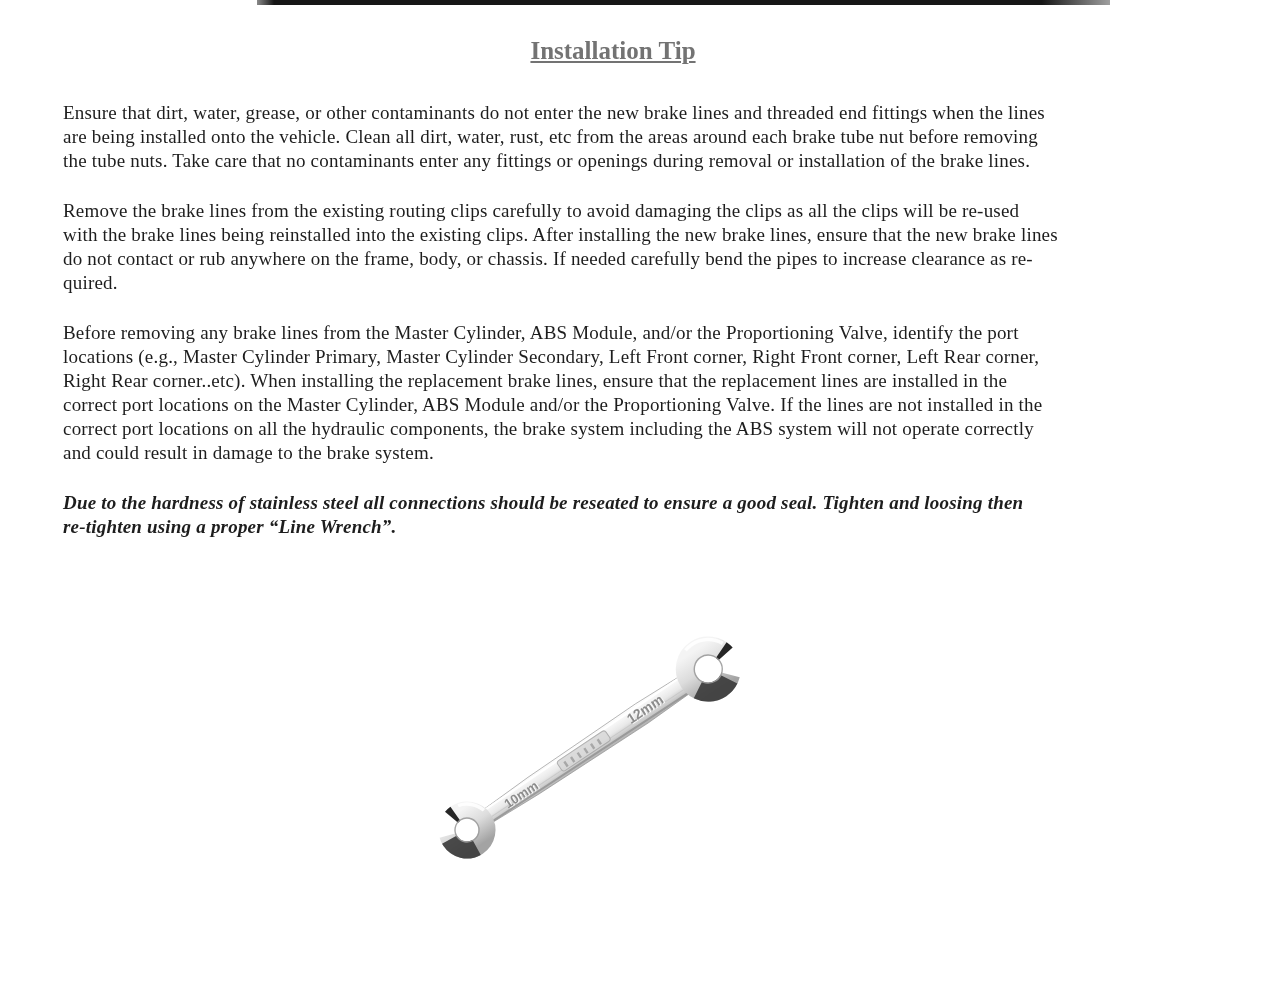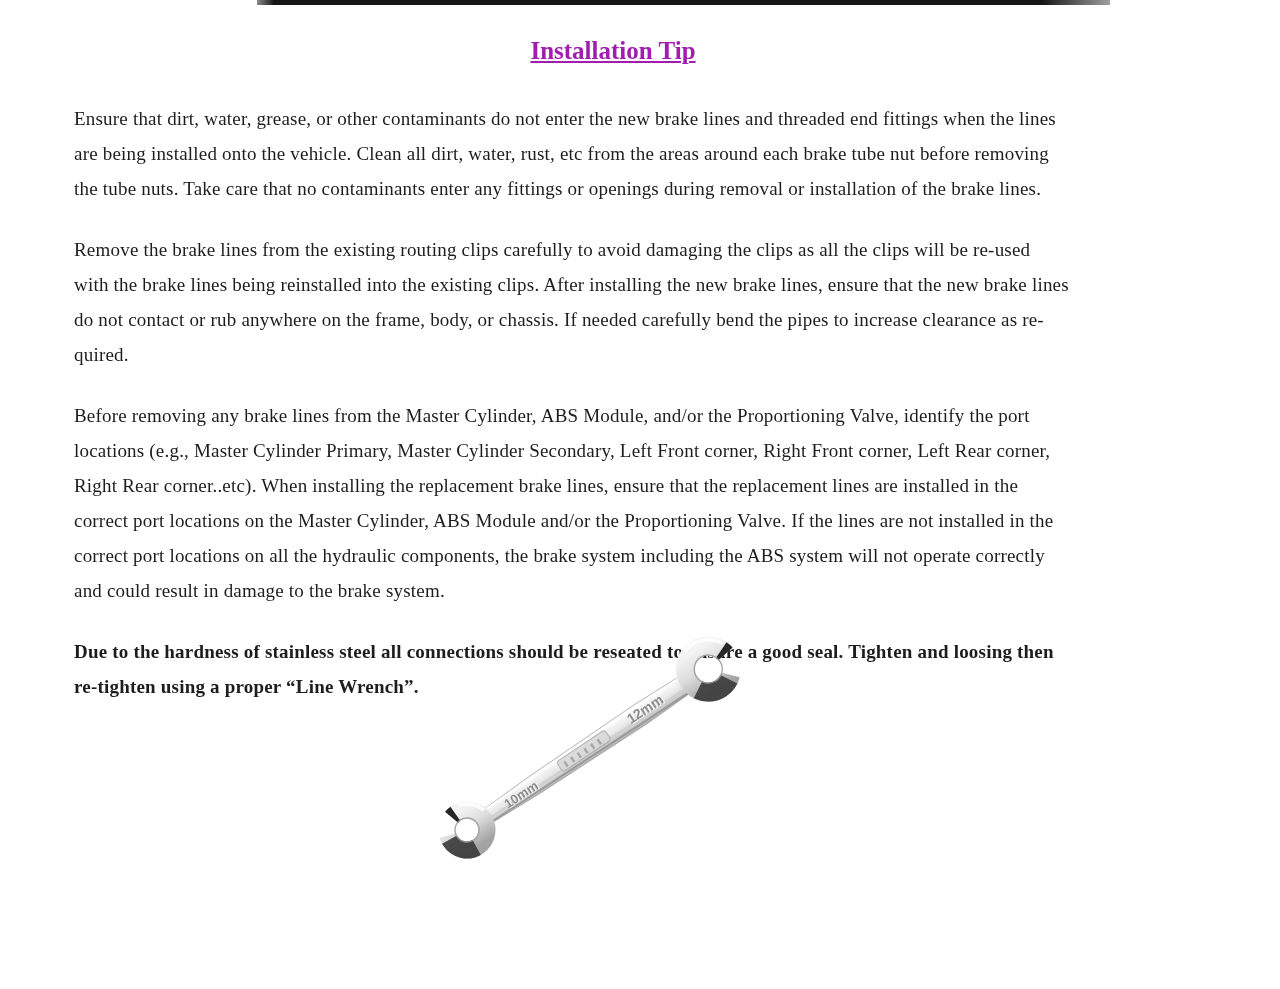--- a/index.html
+++ b/index.html
@@ -35,31 +35,32 @@
   .title-wrap {
     width: 1100px;
     text-align: center;
     margin: 0 0 36px 0;
   }
   .title {
     font-size: 25px;
     line-height: 29px;
     font-weight: bold;
     text-decoration: underline;
-    color: #a21caf;
+    color: #737373;
   }
   .para {
     white-space: pre;
     font-size: 19px;
-    line-height: 35px;
+    line-height: 24px;
     letter-spacing: 0.2px;
-    margin: 0 0 26px 11px;
+    margin: 0 0 26px 0;
   }
   .para.bold {
     font-weight: bold;
+    font-style: italic;
   }
   .figure {
     position: absolute;
     left: 430px;
     top: 630px;
     width: 340px;
     height: 260px;
   }
   .stamp-text {
     font-family: "Liberation Sans", sans-serif;

